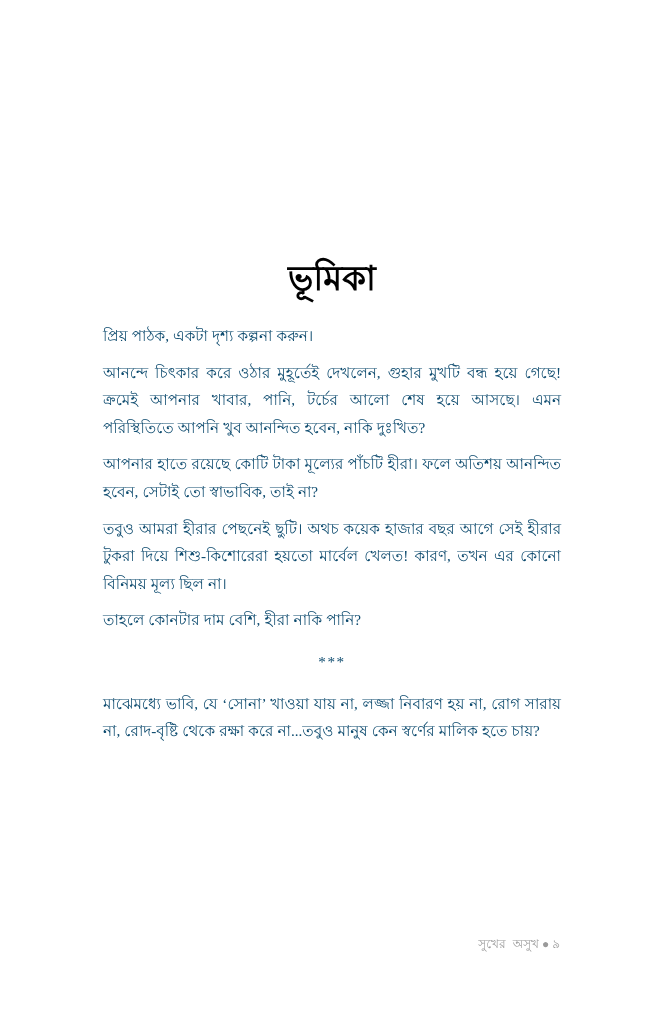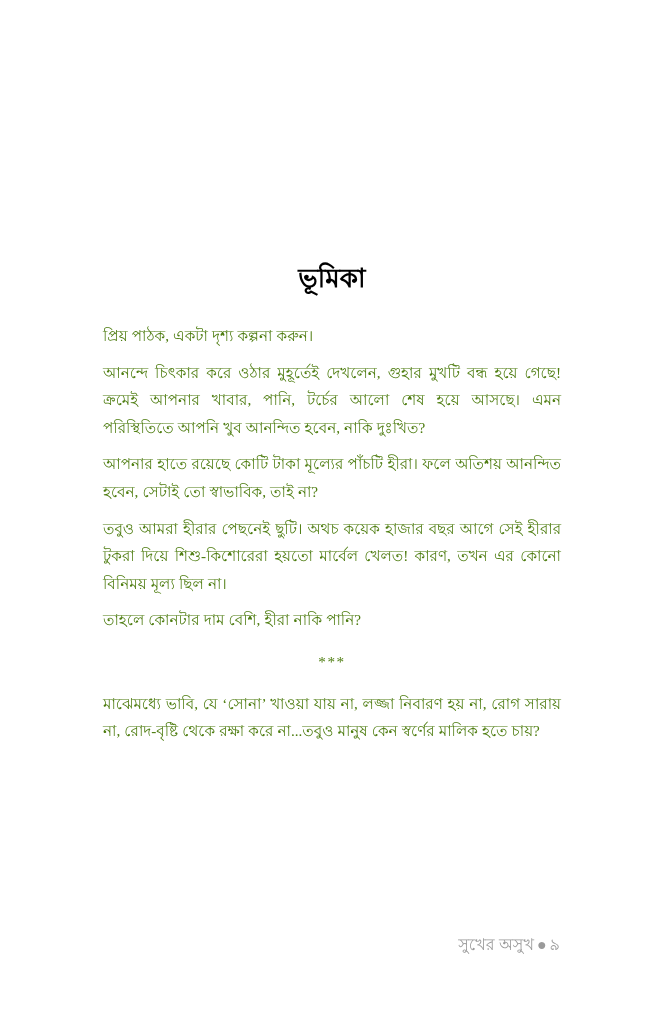--- a/index.html
+++ b/index.html
@@ -22,34 +22,34 @@
   
   .content {
     position: absolute;
     left: 103px;
     top: 262px;
     width: 458px;
   }
 
   .chapter-title {
     font-family: "Liberation Serif", "DejaVu Serif", serif;
-    font-size: 26px;
+    font-size: 34px;
     line-height: 34px;
     font-weight: 700;
     color: #000000;
     text-align: center;
     margin: 0 0 26px 0;
     letter-spacing: 0.2px;
   }
 
   .body-copy p {
     margin: 0 0 9px 0;
     font-size: 15.2px;
     line-height: 27.6px;
-    color: #4d7c0f;
+    color: #0c4a6e;
     text-align: justify;
     text-justify: inter-word;
     word-spacing: 0.3px;
     -webkit-hyphens: none;
     hyphens: none;
   }
 
   .body-copy p:last-child {
     margin-bottom: 10px;
   }
@@ -64,24 +64,24 @@
     font-family: "Liberation Serif", "DejaVu Serif", serif;
   }
 
   
   .page-footer {
     position: absolute;
     left: 103px;
     right: 103px;
     top: 935px;
     text-align: right;
-    font-size: 16px;
+    font-size: 12px;
     line-height: 20px;
     color: #9a9a9a;
-    font-family: Liberation Sans, sans-serif;
+    font-family: Liberation Mono, monospace;
     white-space: nowrap;
   }
 
   .footer-sep {
     display: inline-block;
     padding: 0 3px;
   }
 </style>
 </head>
 <body>

